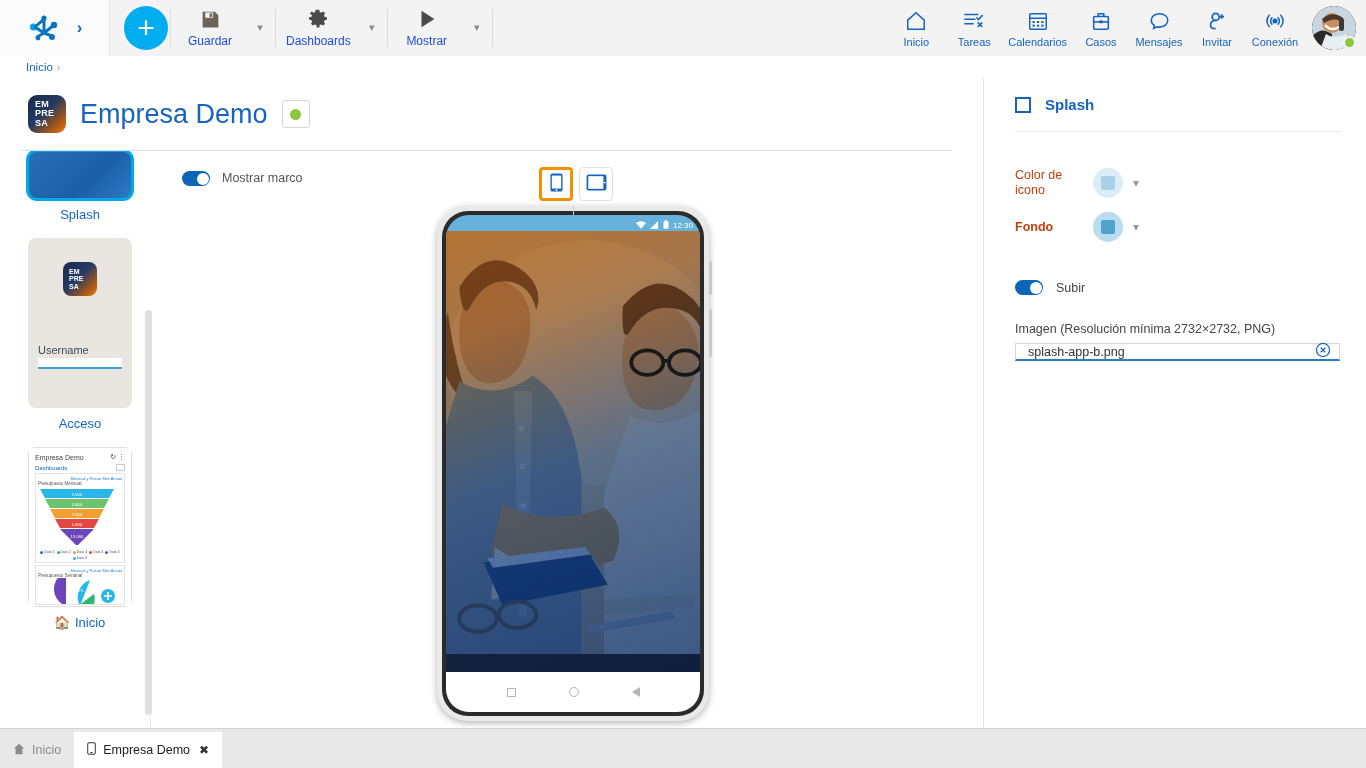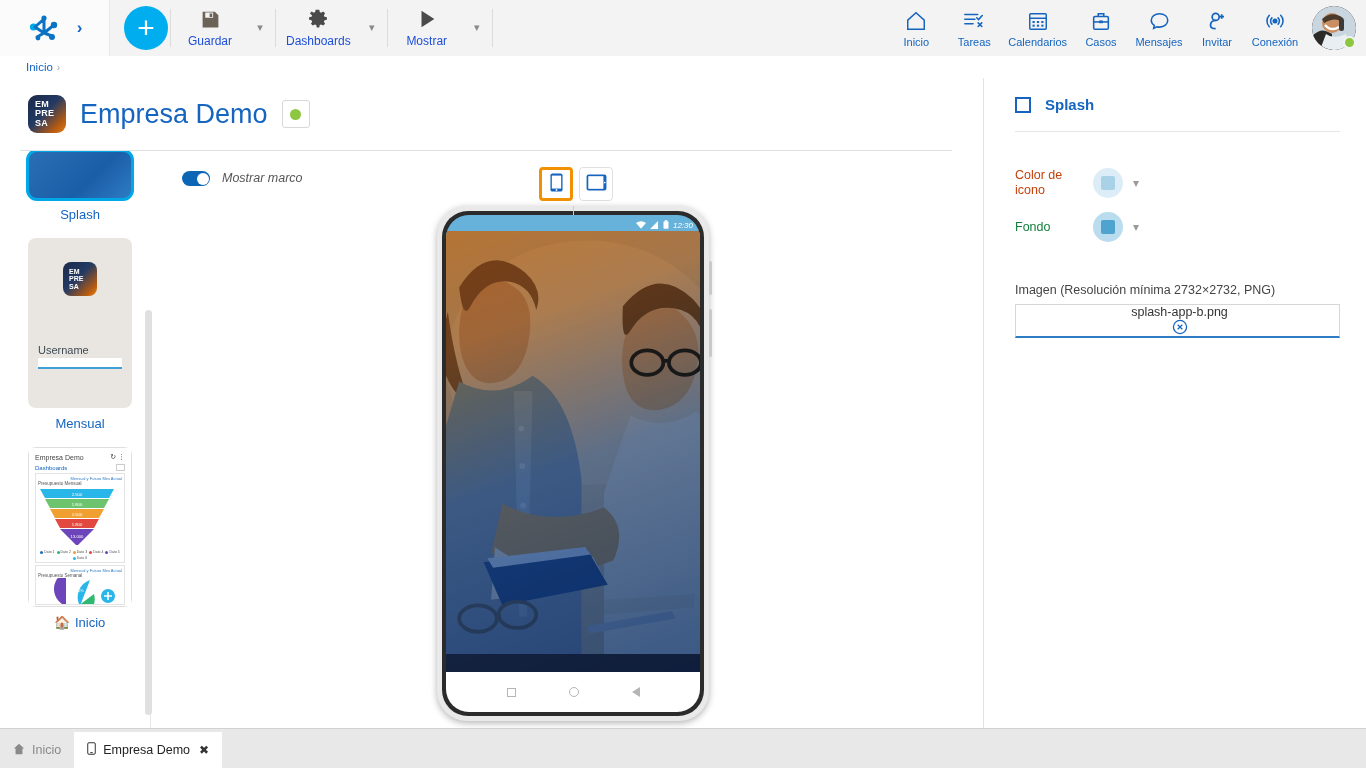--- a/index.html
+++ b/index.html
@@ -143,21 +143,21 @@
   .th-card { border:1px solid #e3e3e3; padding:2px; margin-bottom:2px; position:relative;}
   .th-card .cap { font-size:4.5px; color:#555;}
   .th-card .cap2 { font-size:4px; color:#2e7cc4; text-align:right;}
   .funnel { margin:1px auto 0; }
   .legend { display:flex; flex-wrap:wrap; justify-content:center; gap:2px; margin-top:1px;}
   .legend i { font-size:3.5px; color:#555; display:flex; align-items:center; gap:1px; font-style:normal;}
   .legend i b { width:3px;height:3px;border-radius:50%;display:inline-block;}
 
   
   .canvas {
-    position:absolute; left:160px; top:151px; width:822px; height:577px; background:#fff;font-style:italic;
+    position:absolute; left:160px; top:151px; width:822px; height:577px; background:#fff;
   }
   .show-frame { position:absolute; left:22px; top:20px; display:flex; align-items:center; gap:12px;}
   .toggle {
     width:28px;height:15px;border-radius:8px;background:#0d65b5;position:relative;cursor:pointer;
   }
   .toggle::after{content:"";position:absolute;right:1.5px;top:1.5px;width:12px;height:12px;border-radius:50%;background:#fff;}
   .show-frame .lb { font-size:12.5px; color:#555; line-height:15px;}
   .dev-toggle { position:absolute; left:379px; top:16px; display:flex; gap:6px;}
   .dev-btn {
     width:34px;height:34px;border-radius:4px;border:1px solid #e0e0e0;background:#fff;
@@ -236,22 +236,22 @@
   .color-row .cl { font-size:12.5px; color:#c2410c; width:78px; line-height:15px;}
   .swatch-circle { width:30px;height:30px;border-radius:50%;display:flex;align-items:center;justify-content:center; cursor:pointer;}
   .swatch-sq { width:14px;height:14px;border-radius:2px;}
   .chev { width:26px;text-align:center;color:#9a9a9a;font-size:12px;cursor:pointer;}
   .subir-row { display:flex; align-items:center; gap:13px; margin-top:24px;}
   .toggle-lg { width:28px;height:15px;border-radius:8px;background:#0d65b5;position:relative;cursor:pointer;}
   .toggle-lg::after{content:"";position:absolute;right:1.5px;top:1.5px;width:12px;height:12px;border-radius:50%;background:#fff;}
   .subir-row .lb { font-size:12.5px; color:#444;}
   .img-label { font-size:12.5px; color:#444; margin-top:27px; margin-bottom:7px;}
   .img-field {
-    height:34px; border:1px solid #d6d6d6; border-bottom:2px solid #2e7cc4; background:#fff;
-    display:flex;align-items:center; padding:0 8px 0 12px; cursor:text;flex-direction:column;
+    height:18px; border:1px solid #d6d6d6; border-bottom:2px solid #2e7cc4; background:#fff;
+    display:flex;align-items:center; padding:0 8px 0 12px; cursor:text;
   }
   .img-field .v { flex:1; font-size:12.5px; color:#333;}
   .clear-ic { cursor:pointer; }
 
   
   .taskbar {
     position:absolute; left:0; bottom:0; width:1366px; height:40px;
     background:#e8e8e8; border-top:1px solid #d2d2d2; display:flex; align-items:flex-end;
   }
   .tab {
@@ -470,21 +470,21 @@
             <span>PRE</span>
             <span>SA</span>
           </div>
           <div class="lbl">Username</div>
           <div class="fld"></div>
           <div class="lbl">Empresa</div>
           <div class="fld"></div>
           <div class="btn">Ingresar</div>
         </div>
       </div>
-      <div class="page-label">Mensual</div>
+      <div class="page-label">Acceso</div>
     </div>
 
     <div class="page-item">
       <div class="thumb">
         <div class="th-inicio">
           <div class="th-hdr">
             <span class="t">Empresa Demo</span>
             <span style="font-size:7px;color:#333;">↻ ⋮</span>
           </div>
           <div class="th-sub">
@@ -670,29 +670,33 @@
 
       <div class="color-rows">
         <div class="color-row">
           <span class="cl">Color de icono</span>
           <span class="swatch-circle" style="background:#dcedf7;">
             <span class="swatch-sq" style="background:#a9d2e8;"></span>
           </span>
           <span class="chev">▾</span>
         </div>
         <div class="color-row">
-          <span class="cl" style="color:#15803d;">Fondo</span>
+          <span class="cl" style="color:#c2410c;font-weight:bold;">Fondo</span>
           <span class="swatch-circle" style="background:#b9dcee;">
             <span class="swatch-sq" style="background:#4fa3cf;"></span>
           </span>
           <span class="chev">▾</span>
         </div>
       </div>
     </div>
 
+    <div class="subir-row">
+      <span class="toggle-lg"></span>
+      <span class="lb">Subir</span>
+    </div>
 
     <div class="img-label">Imagen (Resolución mínima 2732×2732, PNG)</div>
     <div class="img-field">
       <span class="v" placeholder="Seleccione un archivo">splash-app-b.png</span>
       <span class="clear-ic">
         <svg width="16" height="16" viewBox="0 0 18 18" fill="none" stroke="#1565c0" stroke-width="1.4">
           <circle cx="9" cy="9" r="7.4"></circle>
             <path d="M6.4 6.4l5.2 5.2M11.6 6.4l-5.2 5.2"></path>
         </svg>
       </span>

